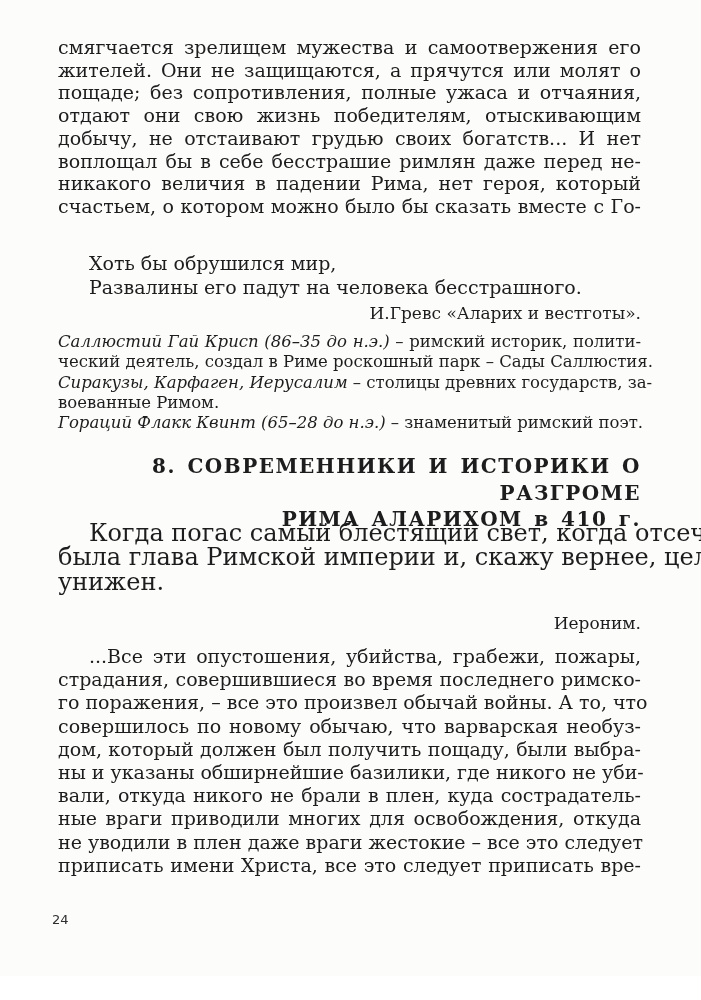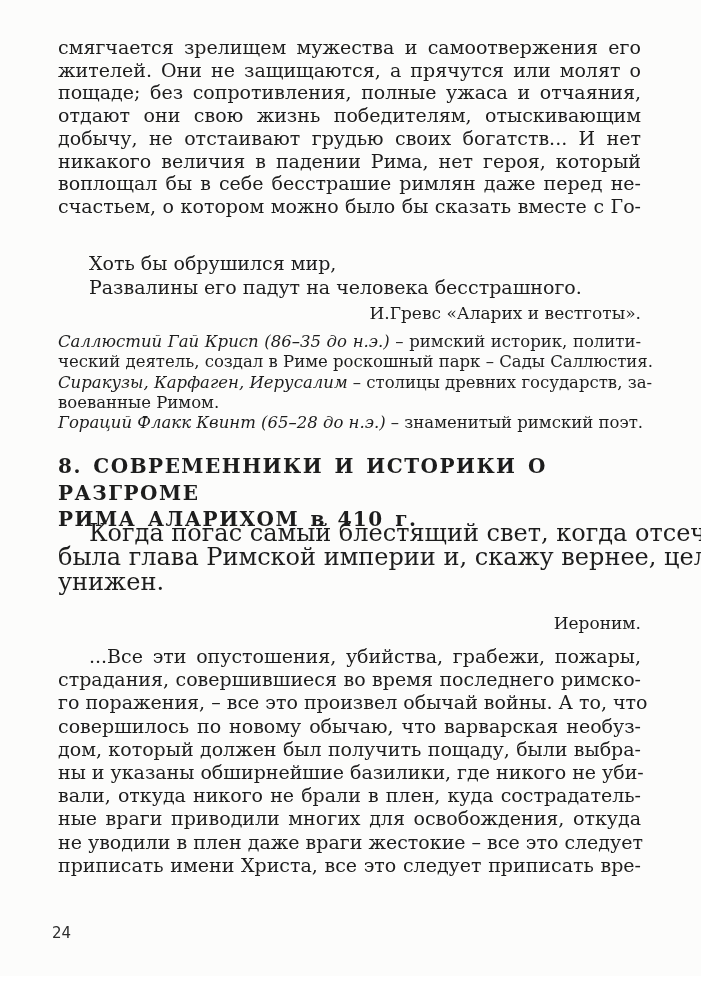--- a/index.html
+++ b/index.html
@@ -18,46 +18,46 @@
   
   .ll { text-align: left; text-align-last: left; white-space: nowrap; }
   .ind { text-indent: 31px; }
   .para1 { top: 36px;  font-size: 19px;   line-height: 22.7px; }
   .verse { top: 252px; left: 89px; width: 500px; font-size: 19px; line-height: 23.5px; }
   .attr  { position: absolute; right: 60px; font-size: 17px; }
   .attr1 { top: 303px; }
   .glossary { top: 332px; font-size: 16.5px; line-height: 20.3px; }
   .it { font-style: italic; margin-top: 23px; }
   .heading {
-    top: 453px; text-align: left; font-weight: bold;
+    top: 453px; text-align: right; font-weight: bold;
     font-size: 20px; line-height: 26.5px;
     letter-spacing: 1.5px; word-spacing: 3px;
   }
   .para2 { top: 521px; font-size: 24px; line-height: 24.3px; }
   .attr2 { top: 613px; }
   .para3 { top: 645px; font-size: 19px; line-height: 23.2px; }
   .pagenum {
     position: absolute; left: 52px; top: 912px;
     font-family: "DejaVu Sans", "Liberation Sans", sans-serif;
-    font-size: 15px; color: #2e2e2e; margin-top: 12px;
+    font-size: 13px; color: #2e2e2e;
   }
 </style>
 </head>
 <body>
 
 <div class="page">
 
   <div class="block para1">
     <div class="jl">смягчается зрелищем мужества и самоотвержения его</div>
     <div class="jl">жителей. Они не защищаются, а прячутся или молят о</div>
     <div class="jl">пощаде; без сопротивления, полные ужаса и отчаяния,</div>
     <div class="jl">отдают они свою жизнь победителям, отыскивающим</div>
     <div class="jl">добычу, не отстаивают грудью своих богатств... И нет</div>
+    <div class="jl">воплощал бы в себе бесстрашие римлян даже перед не-</div>
     <div class="jl">никакого величия в падении Рима, нет героя, который</div>
-    <div class="jl">воплощал бы в себе бесстрашие римлян даже перед не-</div>
     <div class="jl">счастьем, о котором можно было бы сказать вместе с Го-</div>
   </div>
 
   <div class="block verse">
     <div class="ll">Хоть бы обрушился мир,</div>
     <div class="ll">Развалины его падут на человека бесстрашного.</div>
   </div>
 
   <div class="attr attr1">И.Гревс «Аларих и вестготы».</div>
 

